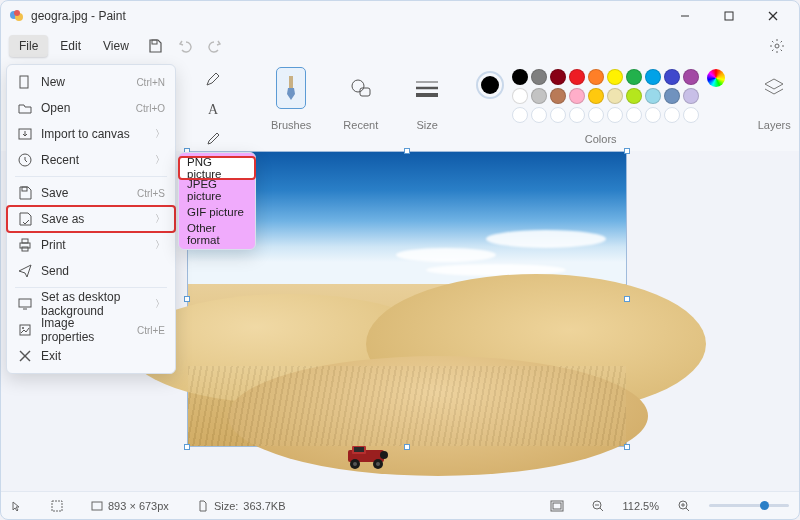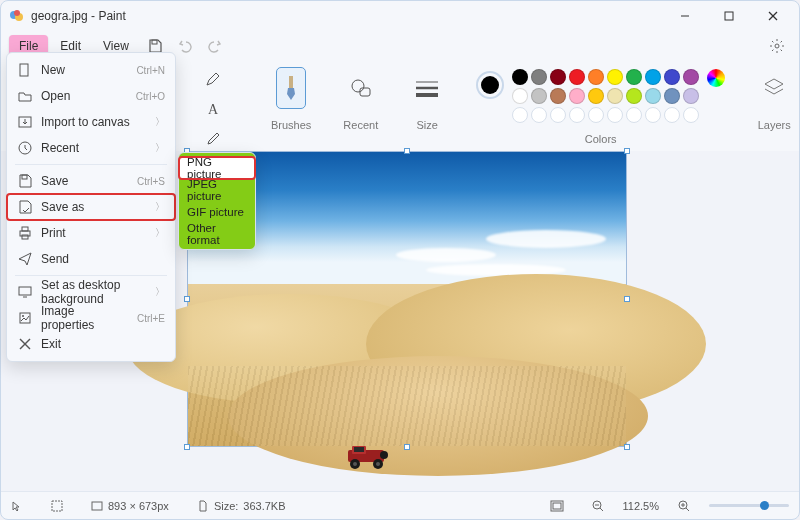--- a/index.html
+++ b/index.html
@@ -8,21 +8,21 @@
   
   .titlebar{ display:flex; align-items:center; height:30px; padding:0 4px 0 8px;}
   .titlebar .appicon{ width:16px;height:16px; margin-right:6px;}
   .title-text{ font-size:12px; color:#333;}
   .tb-spacer{flex:1;}
   .win-controls{display:flex;}
   .win-btn{ width:44px; height:30px; display:flex; align-items:center; justify-content:center; color:#333;}
   
   .menubar{ display:flex; align-items:center; height:30px; padding:0 8px; gap:2px;}
   .menu-item{ padding:4px 10px; border-radius:4px; color:#333;}
-  .menu-item.active{background:#f9a8d4; box-shadow:0 1px 2px rgba(0,0,0,0.15);}
+  .menu-item.active{background:#e5e5e5; box-shadow:0 1px 2px rgba(0,0,0,0.15);}
   .menu-icon-btn{ width:28px; height:26px; display:flex;align-items:center;justify-content:center; color:#555; border-radius:4px;}
   .menu-icon-btn.disabled{color:#bbb;}
   .menubar .spacer{flex:1;}
   
   .ribbon{ display:flex; align-items:flex-start; height:90px; padding:6px 12px 0 186px; gap:12px;}
   .rib-group{display:flex; flex-direction:column; align-items:center;}
   .rib-tools{display:flex; gap:6px; flex-wrap:wrap; width:52px; justify-content:center;}
   .rib-btn{ width:24px; height:24px; display:flex; align-items:center; justify-content:center; border-radius:4px; color:#555;}
   .rib-btn.selected{ border:1px solid #5b9bd5; background:#e8f1fb; height:42px; width:30px; border-radius:5px;}
   .rib-big{width:34px;height:42px;display:flex;align-items:center;justify-content:center;color:#555;}
@@ -52,28 +52,28 @@
   .cloud.c2{right:130px; top:96px; width:100px; height:14px;}
   .cloud.c3{right:60px; top:112px; width:140px;height:12px;}
   .sand{position:absolute; left:0; right:0; bottom:0; height:55%; background:linear-gradient(#e8cf9a 0%, #e2c383 35%, #d8b671 65%, #cfa95f 100%);}
   .dune{position:absolute; border-radius:50%;}
   .d1{left:-60px; top:10px; width:320px;height:110px; background:radial-gradient(ellipse at 40% 30%, #f0d9a5, #d9b870); }
   .d2{right:-80px; top:-10px; width:340px;height:140px; background:radial-gradient(ellipse at 60% 40%, #eed49b, #d2af67);}
   .d3{left:40px; bottom:-30px; width:420px;height:120px; background:radial-gradient(ellipse at 50% 30%, #ecd09a, #cda65e);}
   .ripples{position:absolute; left:0; right:0; bottom:0; height:80px; background:repeating-linear-gradient(100deg, rgba(0,0,0,0.06) 0 2px, rgba(255,255,255,0.04) 2px 6px);}
   .jeep{position:absolute; left:156px; top:160px;}
   
-  .file-menu{ position:absolute; left:6px; top:52px; width:170px; background:#f6f8fc; border:1px solid #d8e0eb; border-radius:6px; box-shadow:0 6px 18px rgba(0,0,0,0.14); padding:4px 0;}
+  .file-menu{ position:absolute; left:6px; top:64px; width:170px; background:#f6f8fc; border:1px solid #d8e0eb; border-radius:6px; box-shadow:0 6px 18px rgba(0,0,0,0.14); padding:4px 0;}
   .fm-item{display:flex; align-items:center; height:26px; padding:0 10px; gap:8px; color:#333;}
   .fm-item .lab{flex:1;}
   .fm-item .hint{font-size:10px; color:#999;}
   .fm-item .chev{color:#888; font-size:10px;}
   .fm-sep{height:1px; background:#e2e8f1; margin:3px 8px;}
   .highlighted{ outline:2px solid #d33; outline-offset:-1px; border-radius:3px;}
-  .submenu{ position:absolute; left:178px; top:152px; width:78px; background:#84cc16; border:1px solid #d8e0eb; border-radius:6px; box-shadow:0 6px 18px rgba(0,0,0,0.14); padding:4px 0;}
+  .submenu{ position:absolute; left:178px; top:152px; width:78px; background:#f0abfc; border:1px solid #d8e0eb; border-radius:6px; box-shadow:0 6px 18px rgba(0,0,0,0.14); padding:4px 0;}
   .sm-item{height:22px; display:flex; align-items:center; padding:0 8px; font-size:11.5px;}
   .sm-item.highlighted{background:#fff;}
   
   .statusbar{ height:28px; display:flex; align-items:center; padding:6px 10px; gap:28px; font-size:11px; color:#555; border-top:1px solid #e2e8f1;}
   .statusbar .spacer{flex:1;}
   .sb-item{display:flex; align-items:center; gap:5px;}
   .zoom-ctrl{display:flex; align-items:center; gap:19px;}
   .zoom-track{width:80px; height:3px; background:#cfd8e6; border-radius:2px; position:relative;}
   .zoom-thumb{position:absolute; top:-3px; width:9px;height:9px; border-radius:50%; background:#2a7fc7; left:64%;}
   svg{display:block;}

